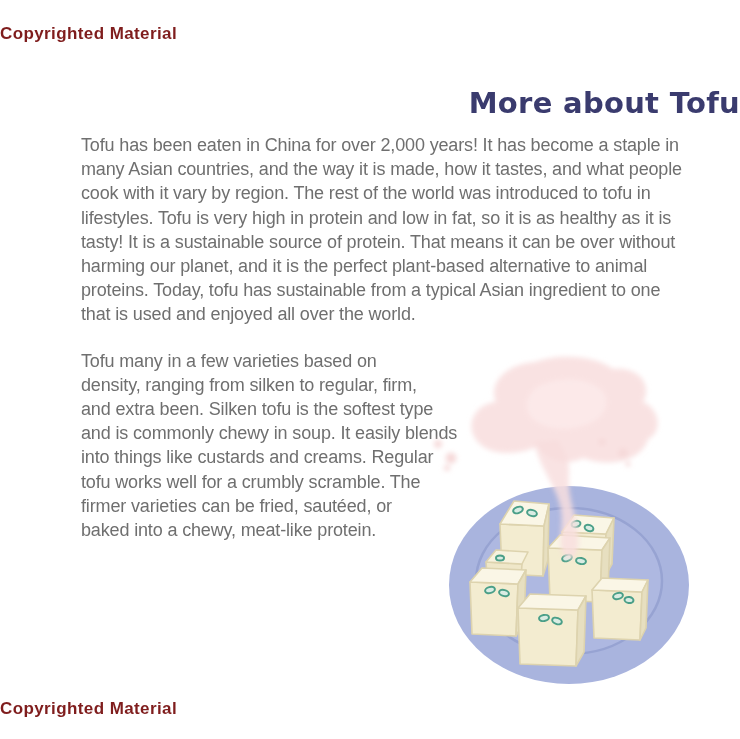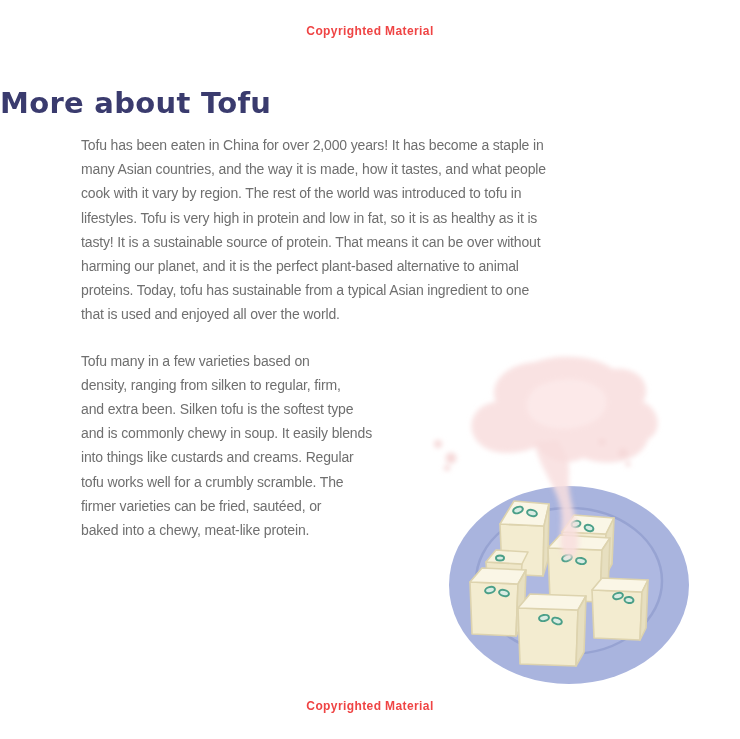--- a/index.html
+++ b/index.html
@@ -5,37 +5,36 @@
   html, body { margin: 0; padding: 0; }
   body {
     width: 740px; height: 739px;
     background: #ffffff;
     position: relative;
     overflow: hidden;
     font-family: "Liberation Sans", sans-serif;
   }
   .copyright {
     position: absolute; left: 0; right: 0;
-    text-align: center;
-    font-size: 12px; font-weight: 700;
-    color: #ef4444; letter-spacing: 0.4px;
+    font-size: 17px; font-weight: 700;
+    color: #7f1d1d; letter-spacing: 0.4px;
   }
   .copyright-top { top: 24px; }
   .copyright-bottom { top: 699px; }
   .page-title {
     position: absolute; left: 0; right: 0; top: 67px;
-    text-align: left;
+    text-align: right;
     font-family: "DejaVu Sans", sans-serif;
     font-size: 29px; font-weight: 700;
     color: #3a3b6e; letter-spacing: 0.3px;
   }
   .text-block {
     position: absolute; left: 81px; top: 133px; width: 600px;
     color: #6f6f6f;
-    font-size: 14px;
+    font-size: 18px;
     letter-spacing: -0.15px;
   }
   .text-line {
     line-height: 24.2px;
     white-space: nowrap;
   }
   .para-spacer { height: 22px; }
   .illustration {
     position: absolute; left: 430px; top: 352px;
     width: 310px; height: 335px;

